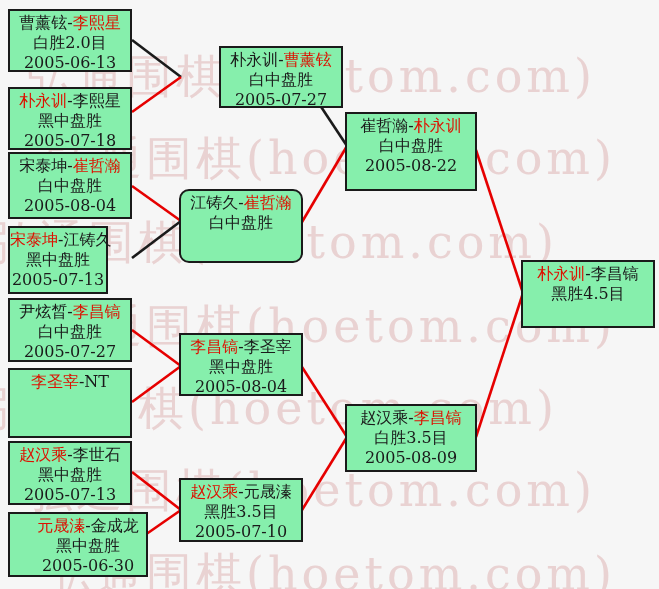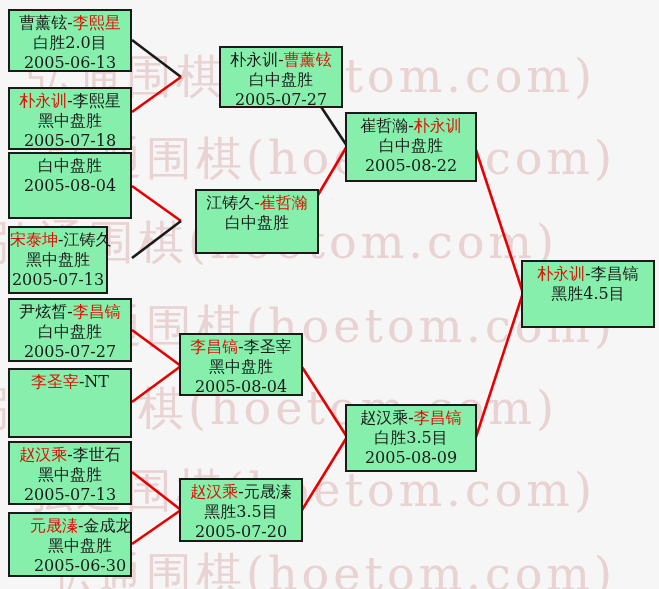--- a/index.html
+++ b/index.html
@@ -80,20 +80,21 @@
     <div>2005-06-13</div>
   </div>
 
   <div class="match-box" style="left:8px;top:87px;width:124px;height:63px;">
     <div class="names"><span class="player" data-winner="true">朴永训</span><span>-</span><span class="player" data-winner="false">李熙星</span></div>
     <div>黑中盘胜</div>
     <div>2005-07-18</div>
   </div>
 
   <div class="match-box" style="left:8px;top:152px;width:124px;height:67px;">
+    <div class="names"><span class="player" data-winner="false">宋泰坤</span><span>-</span><span class="player" data-winner="true">崔哲瀚</span></div>
     <div>白中盘胜</div>
     <div>2005-08-04</div>
   </div>
 
   <div class="match-box" style="left:8px;top:226px;width:100px;height:68px;">
     <div class="names"><span class="player" data-winner="true">宋泰坤</span><span>-</span><span class="player" data-winner="false">江铸久</span></div>
     <div>黑中盘胜</div>
     <div>2005-07-13</div>
   </div>
 
@@ -108,50 +109,50 @@
     <div></div>
     <div></div>
   </div>
 
   <div class="match-box" style="left:8px;top:441px;width:124px;height:64px;">
     <div class="names"><span class="player" data-winner="true">赵汉乘</span><span>-</span><span class="player" data-winner="false">李世石</span></div>
     <div>黑中盘胜</div>
     <div>2005-07-13</div>
   </div>
 
-  <div class="match-box" style="left:8px;top:512px;width:124px;height:65px;padding-left:20px;">
+  <div class="match-box" style="left:8px;top:512px;width:140px;height:65px;padding-left:20px;">
     <div class="names"><span class="player" data-winner="true">元晟溱</span><span>-</span><span class="player" data-winner="false">金成龙</span></div>
     <div>黑中盘胜</div>
     <div>2005-06-30</div>
   </div>
 
   <div class="match-box" style="left:179px;top:46px;width:124px;height:62px;margin-left:40px;">
     <div class="names"><span class="player" data-winner="false">朴永训</span><span>-</span><span class="player" data-winner="true">曹薰铉</span></div>
     <div>白中盘胜</div>
     <div>2005-07-27</div>
   </div>
 
-  <div class="match-box" style="left:195px;top:189px;width:124px;height:65px;">
+  <div class="match-box" style="left:179px;top:189px;width:124px;height:74px;border-radius:10px;">
     <div class="names"><span class="player" data-winner="false">江铸久</span><span>-</span><span class="player" data-winner="true">崔哲瀚</span></div>
     <div>白中盘胜</div>
   </div>
 
   <div class="match-box" style="left:179px;top:333px;width:124px;height:63px;">
     <div class="names"><span class="player" data-winner="true">李昌镐</span><span>-</span><span class="player" data-winner="false">李圣宰</span></div>
     <div>黑中盘胜</div>
     <div>2005-08-04</div>
   </div>
 
   <div class="match-box" style="left:179px;top:478px;width:124px;height:64px;">
     <div class="names"><span class="player" data-winner="true">赵汉乘</span><span>-</span><span class="player" data-winner="false">元晟溱</span></div>
     <div>黑胜3.5目</div>
-    <div>2005-07-20</div>
+    <div>2005-07-10</div>
   </div>
 
-  <div class="match-box" style="left:345px;top:112px;width:132px;height:70px;">
+  <div class="match-box" style="left:345px;top:112px;width:132px;height:79px;">
     <div class="names"><span class="player" data-winner="false">崔哲瀚</span><span>-</span><span class="player" data-winner="true">朴永训</span></div>
     <div>白中盘胜</div>
     <div>2005-08-22</div>
   </div>
 
   <div class="match-box" style="left:345px;top:404px;width:132px;height:68px;">
     <div class="names"><span class="player" data-winner="false">赵汉乘</span><span>-</span><span class="player" data-winner="true">李昌镐</span></div>
     <div>白胜3.5目</div>
     <div>2005-08-09</div>
   </div>

